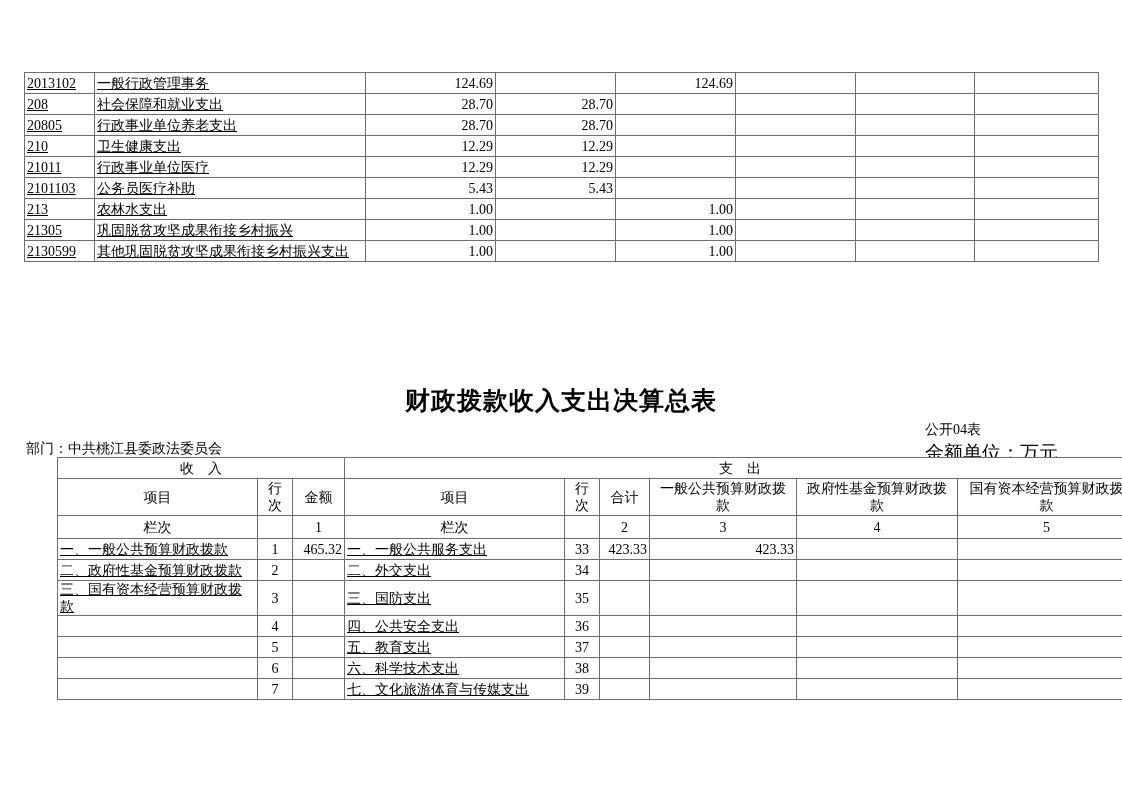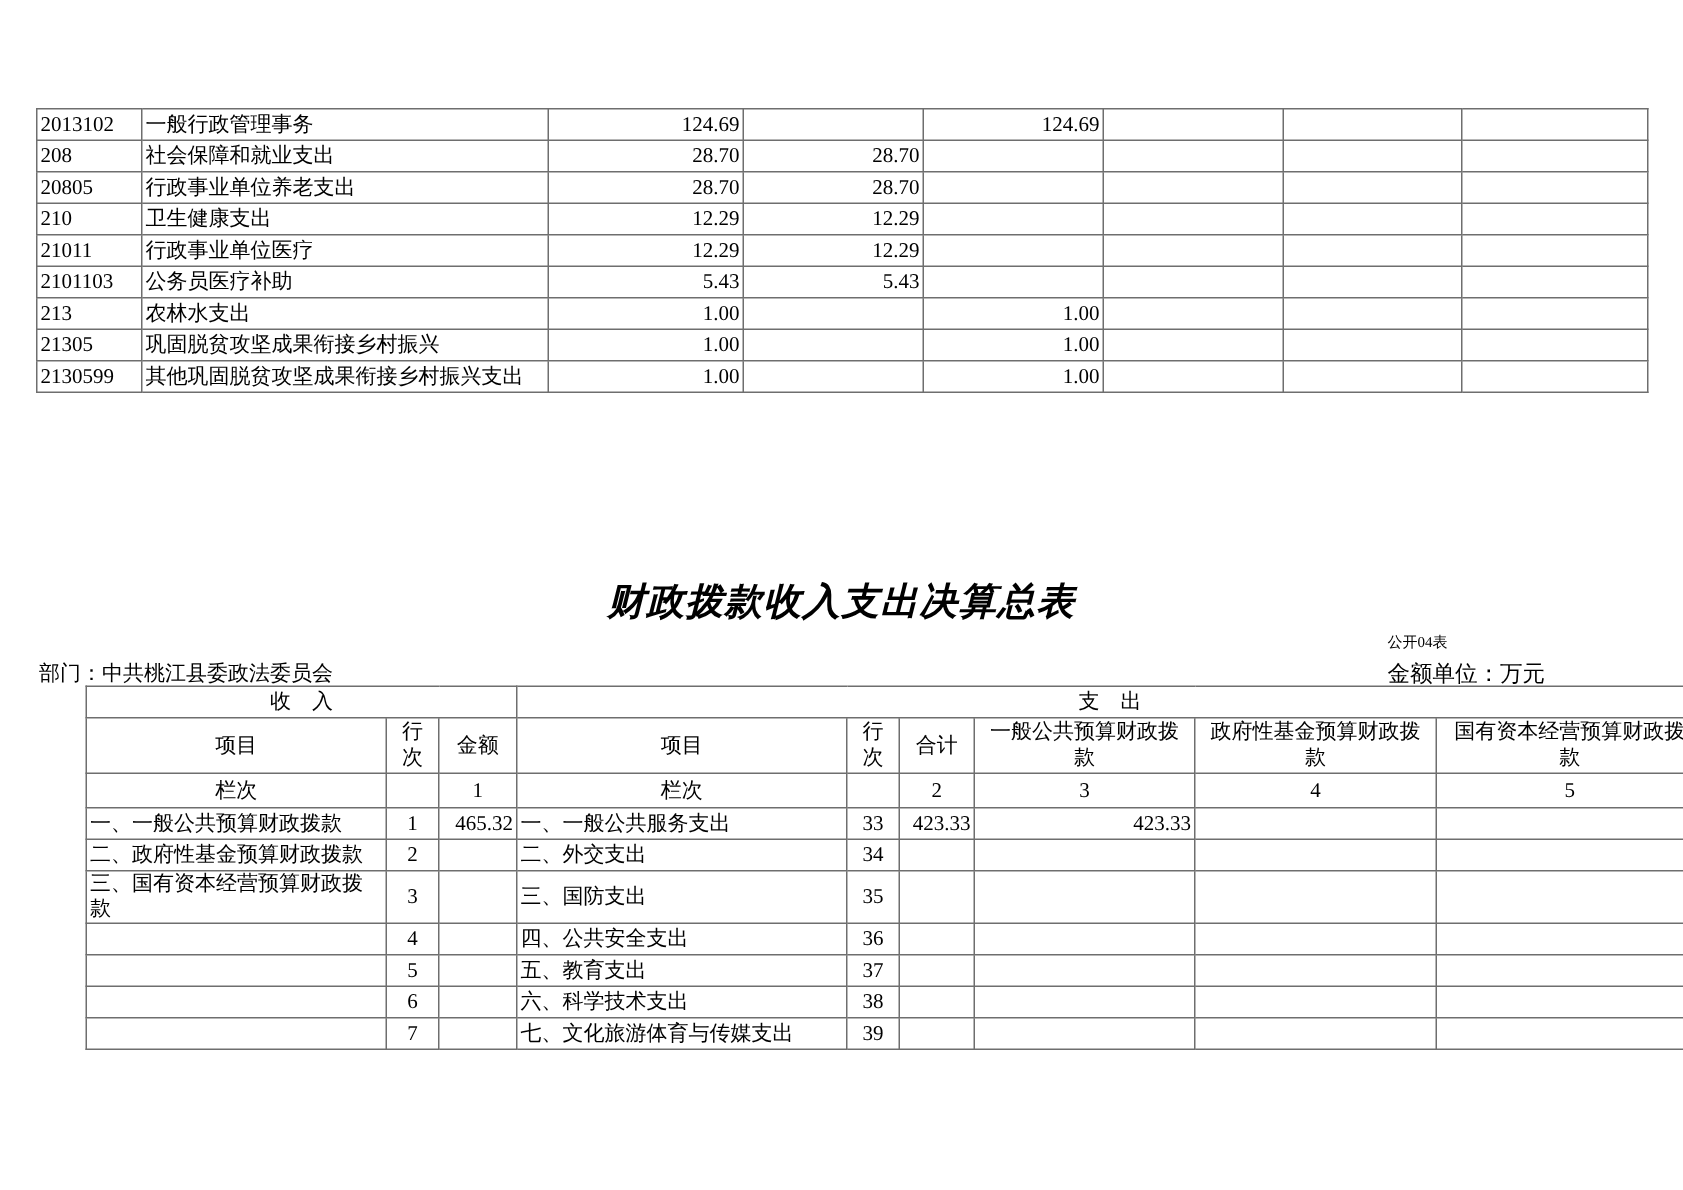--- a/index.html
+++ b/index.html
@@ -7,38 +7,38 @@
     position:relative;width:1122px;height:793px;background:#ffffff;
     font-family:"Liberation Serif","DejaVu Serif",serif;color:#000;
     overflow:hidden;
   }
   table{border-collapse:collapse;table-layout:fixed;position:absolute;background:#fff;}
   td{
     border:1px solid #6e6e6e;font-size:14px;line-height:17px;height:20px;
     padding:0 2px;vertical-align:middle;overflow:hidden;word-break:break-all;
     white-space:normal;
   }
-  .lft{text-align:left;padding:0 6px 0 2px;}
+  .lft{text-align:left;padding:0 6px 0 2px;text-decoration:underline;}
   .num{text-align:right;padding:0 2px;}
   .ctr{text-align:center;}
   .hc{text-align:center;padding:0 6px;}
   #t1{left:24px;top:72px;width:1074px;}
   #t2{left:24px;top:457px;width:1078px;margin-left:33px;}
   #t2 tr.hA td{height:20px;}
   #t2 tr.hB td{height:36px;}
   #t2 tr.hC td{height:22px;}
   #t2 tr.tall td{height:32px;}
   .note{position:absolute;left:24px;top:306px;font-size:14px;line-height:18px;}
   .doc-title{
     position:absolute;left:0;top:384px;width:1122px;text-align:center;
-    font-size:25px;font-weight:bold;letter-spacing:1px;font-style:italic;
+    font-size:25px;font-weight:bold;letter-spacing:1px;
   }
-  .meta-code{position:absolute;left:925px;top:421px;font-size:10px;}
+  .meta-code{position:absolute;left:925px;top:421px;font-size:14px;}
   .meta-dept{position:absolute;left:26px;top:440px;font-size:14px;font-family:Liberation Serif, serif;}
-  .meta-unit{position:absolute;left:925px;top:440px;font-size:15px;}
+  .meta-unit{position:absolute;left:925px;top:440px;font-size:19px;}
 </style>
 </head>
 <body>
 
 <div class="sheet">
 
   <table id="t1">
     <colgroup>
       <col style="width:70px">
         <col style="width:271px">

